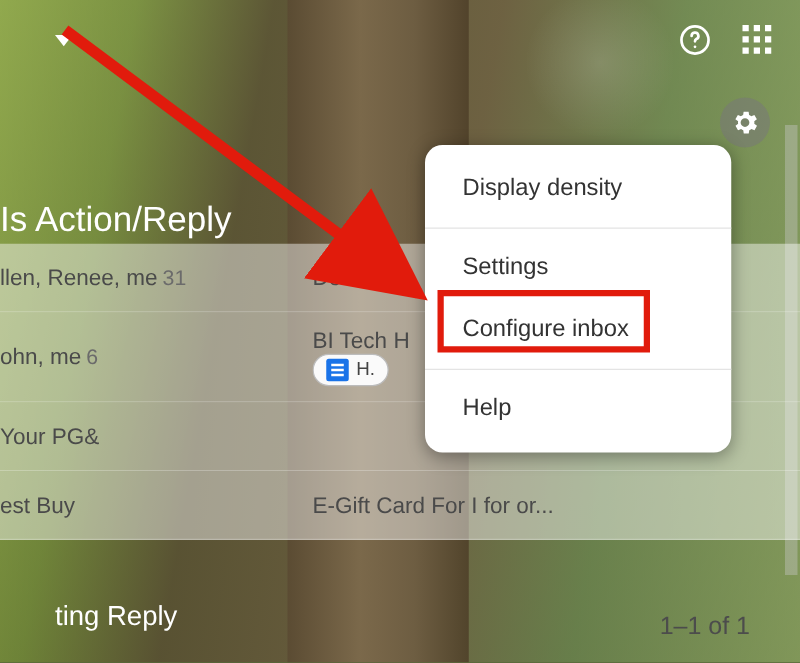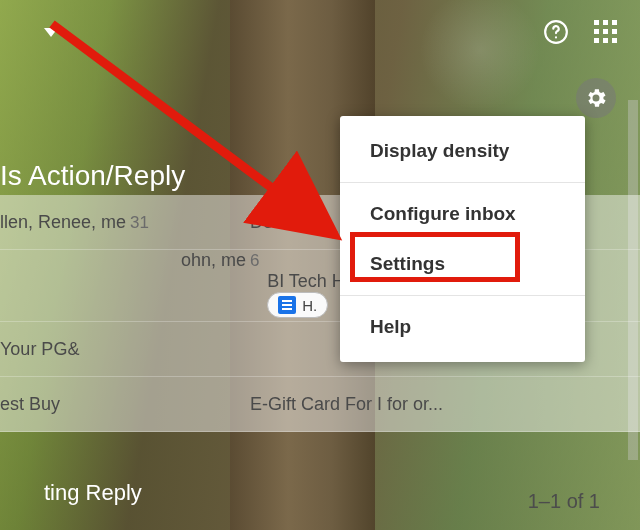--- a/index.html
+++ b/index.html
@@ -148,25 +148,24 @@
     color:#4c4c4c;
     font-size:20px;
     z-index:4;
   }
   
   .menu{
     position:absolute;
     top:116px; left:340px;
     width:245px;
     background:#fff;
-    border-radius:3px;
+    border-radius:14px;
     box-shadow:0 3px 14px rgba(0,0,0,0.35);
     z-index:8;
     padding:10px 0;
-    font-weight:bold;
   }
   .menu-item{
     padding:14px 30px;
     font-size:19px;
     color:#333;
     cursor:pointer;
   }
   .menu-sep{
     height:1px;
     background:#e4e4e4;
@@ -232,21 +231,21 @@
 
 <div class="section-title">Is Action/Reply</div>
 
 <div class="mail-panel">
   <div class="mail-row">
     <div class="senders">
       <span>llen, Renee, me</span><span class="count">31</span>
     </div>
     <div class="subject">Devon De</div>
   </div>
-  <div class="mail-row" style="height:72px;flex-direction:column;">
+  <div class="mail-row" style="height:72px;">
     <div class="senders">
       <span>ohn, me</span><span class="count">6</span>
     </div>
     <div class="subject">
       <span>BI Tech H</span><br>
       <span class="chip">
         <span class="doc-icon"></span>
         <span>H.</span>
       </span>
     </div>
@@ -258,22 +257,22 @@
     <div class="senders">
       <span>est Buy</span>
     </div>
     <div class="subject">E-Gift Card  For  I  for or...</div>
   </div>
 </div>
 
 <div class="menu">
   <div class="menu-item">Display density</div>
   <div class="menu-sep"></div>
+  <div class="menu-item">Settings</div>
   <div class="menu-item">Configure inbox</div>
-  <div class="menu-item">Settings</div>
   <div class="menu-sep"></div>
   <div class="menu-item">Help</div>
 </div>
 
 <div class="red-box"></div>
 
 <svg class="arrow-svg">
   <defs>
     <marker id="ah" markerWidth="12" markerHeight="12" refX="9" refY="5" orient="auto">
       <path d="M0,0 L10,5 L0,10 Z" fill="#e11b0c"></path>

